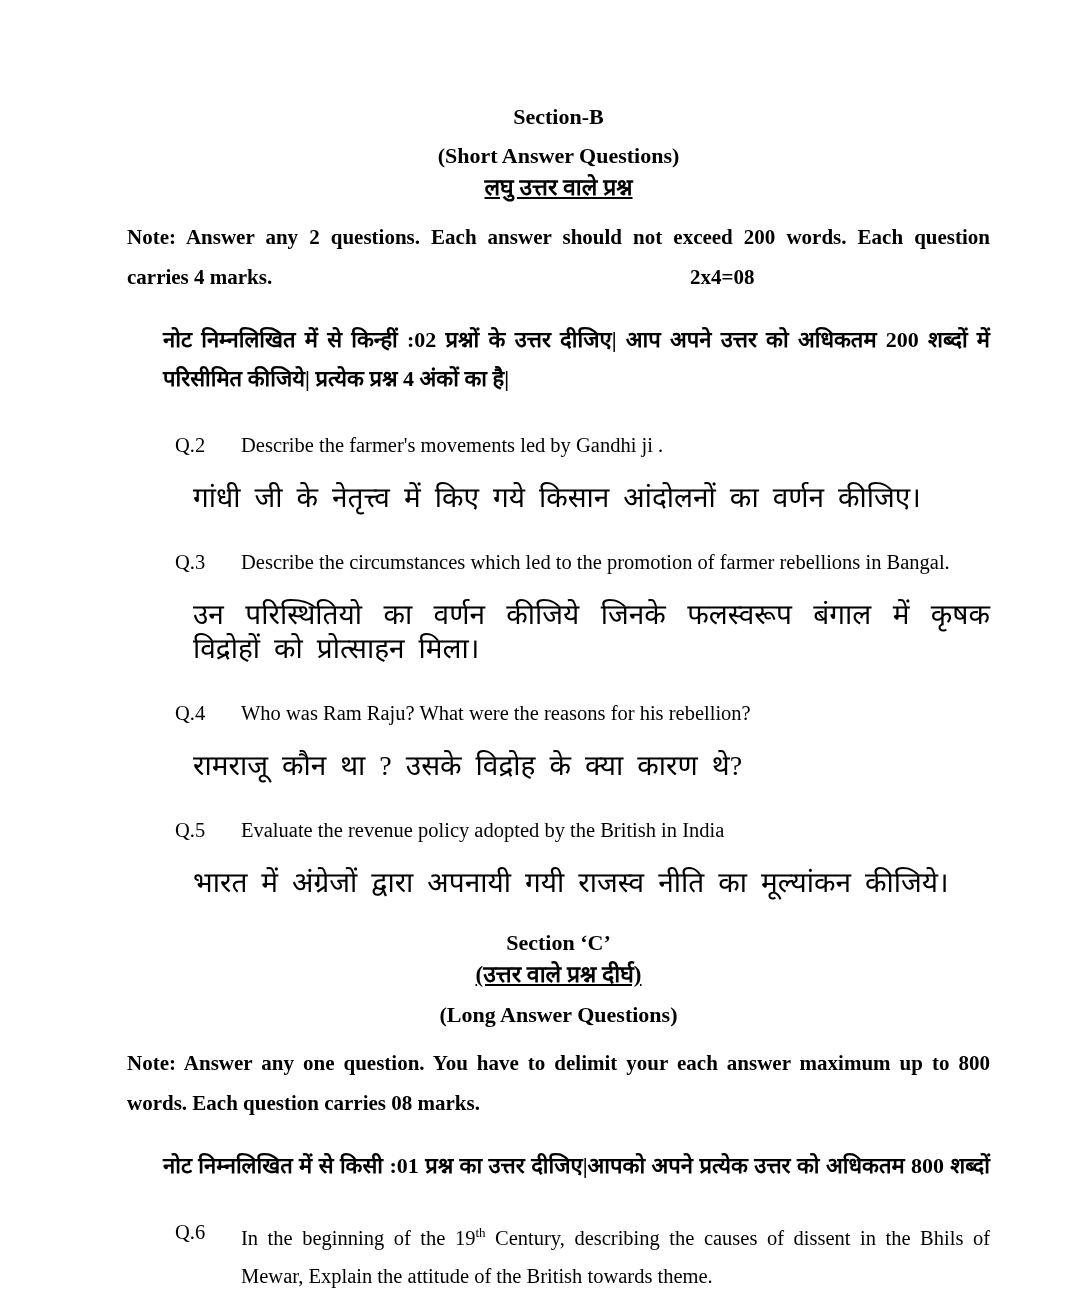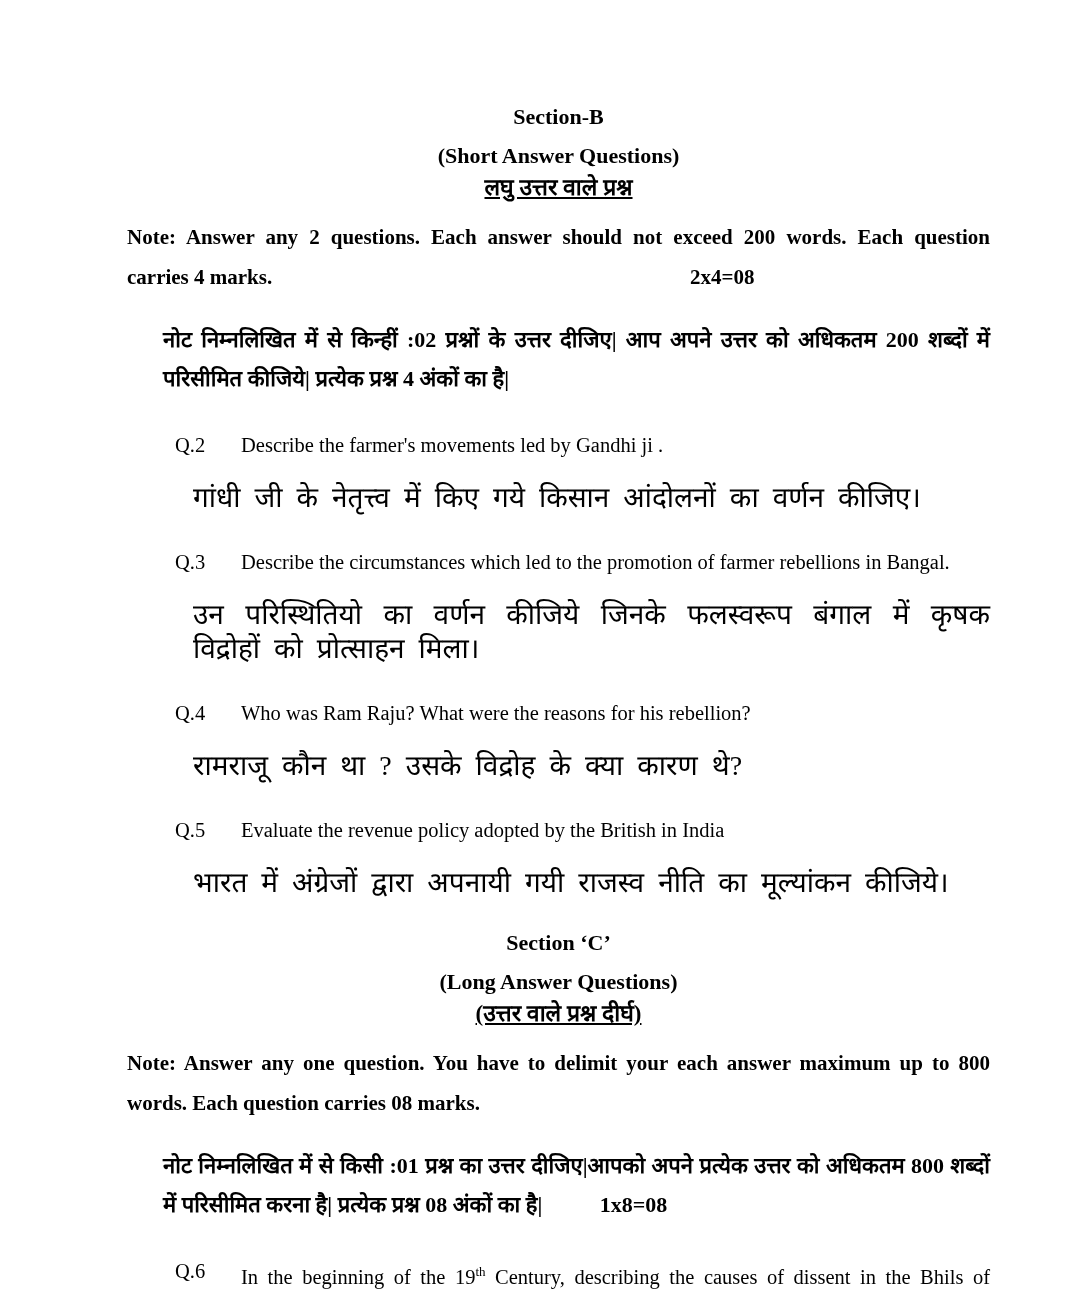--- a/index.html
+++ b/index.html
@@ -147,34 +147,30 @@
 
   <div class="question-block">
     <div class="q-row">
       <div class="q-num">Q.5</div>
       <div class="q-text">Evaluate the revenue policy adopted by the British in India</div>
     </div>
     <div class="q-hi">भारत में अंग्रेजों द्वारा अपनायी गयी राजस्व नीति का मूल्यांकन कीजिये।</div>
   </div>
 
   <div class="center heading section-c-title">Section ‘C’</div>
+  <div class="center heading-hi subtitle-hi">(उत्तर वाले  प्रश्न दीर्घ)</div>
   <div class="center heading subtitle">(Long Answer Questions)</div>
-  <div class="center heading-hi subtitle-hi">(उत्तर वाले  प्रश्न दीर्घ)</div>
 
   <div class="note">
     <div class="note-line-full">Note: Answer any one question. You have to delimit your each answer maximum up to 800</div>
     <div>words. Each question carries 08 marks.</div>
   </div>
 
   <div class="note-hi">
     <div class="note-line-full">नोट  निम्नलिखित में से किसी :01 प्रश्न का उत्तर दीजिए|आपको  अपने प्रत्येक उत्तर को अधिकतम 800 शब्दों</div>
-    <div>
-      <span>में परिसीमित करना है| प्रत्येक प्रश्न 08 अंकों का है|</span>
-      <span class="marks-inline">1x8=08</span>
-    </div>
   </div>
 
   <div class="question-block q6">
     <div class="q-row">
       <div class="q-num">Q.6</div>
       <div class="q-text">
         <span>In the beginning of the 19</span><span class="sup">th</span><span> Century, describing the causes of dissent in the Bhils of Mewar, Explain the attitude of the British towards theme.</span>
       </div>
     </div>
   </div>

